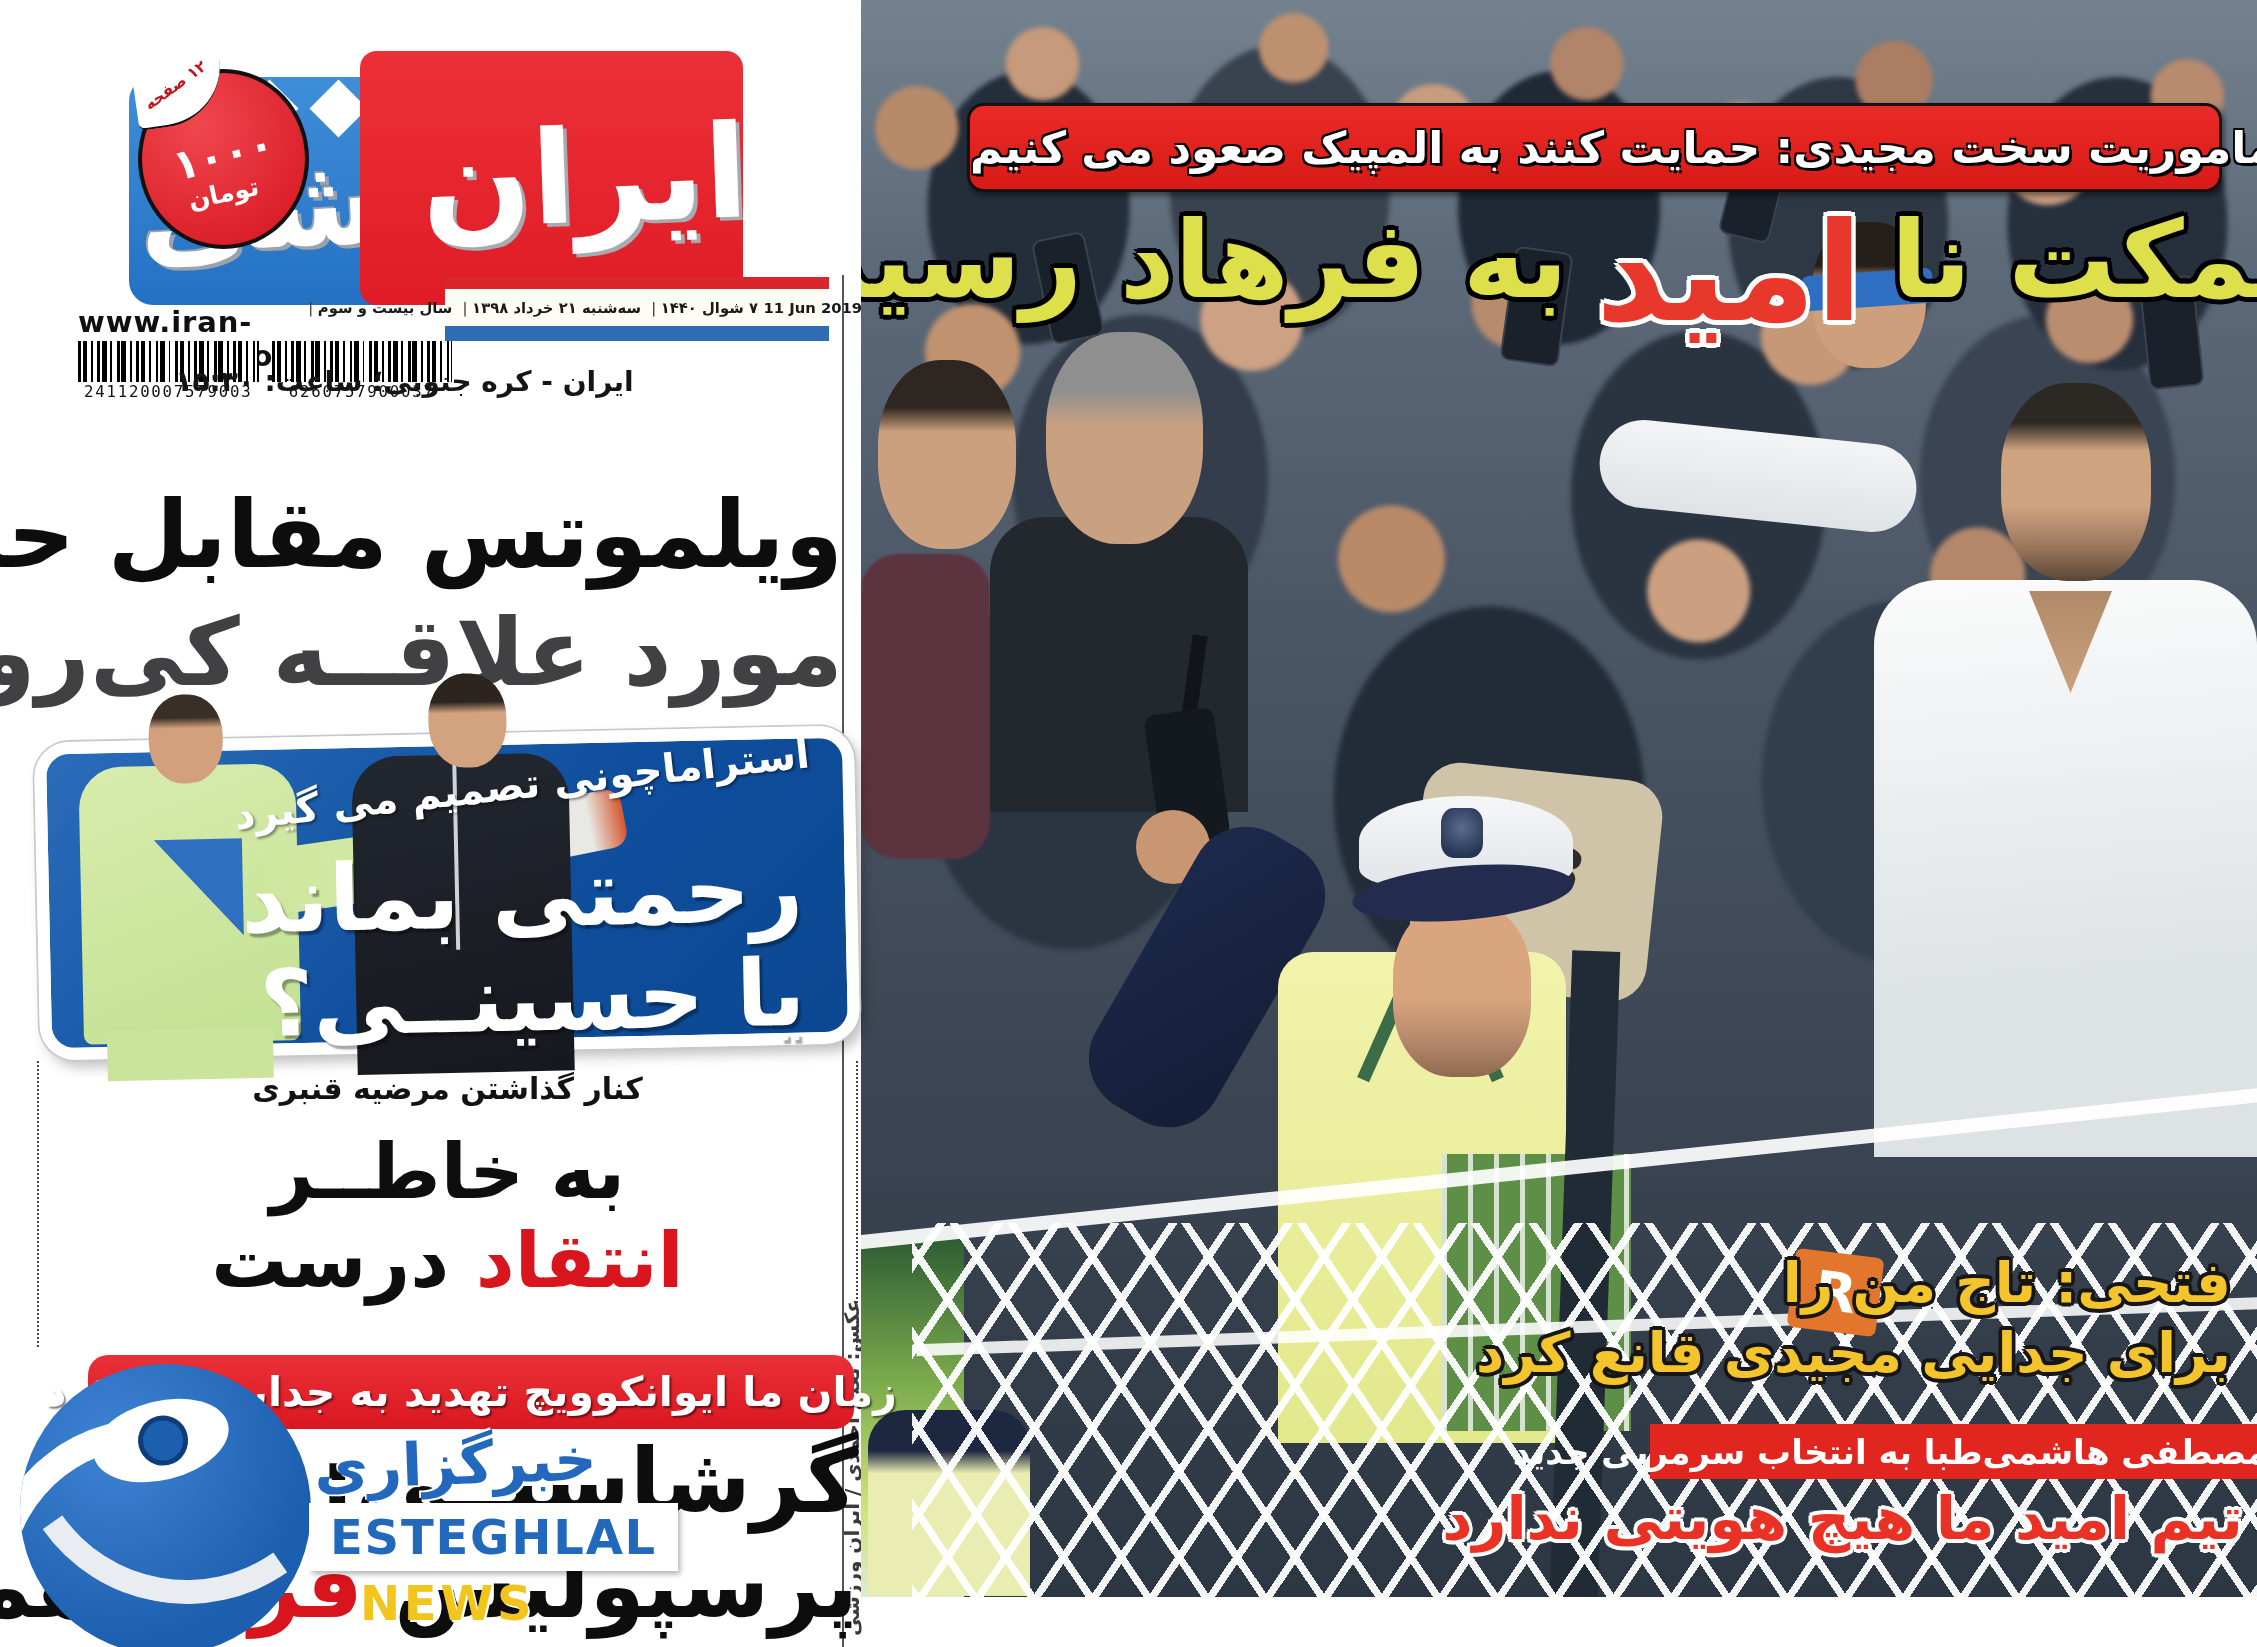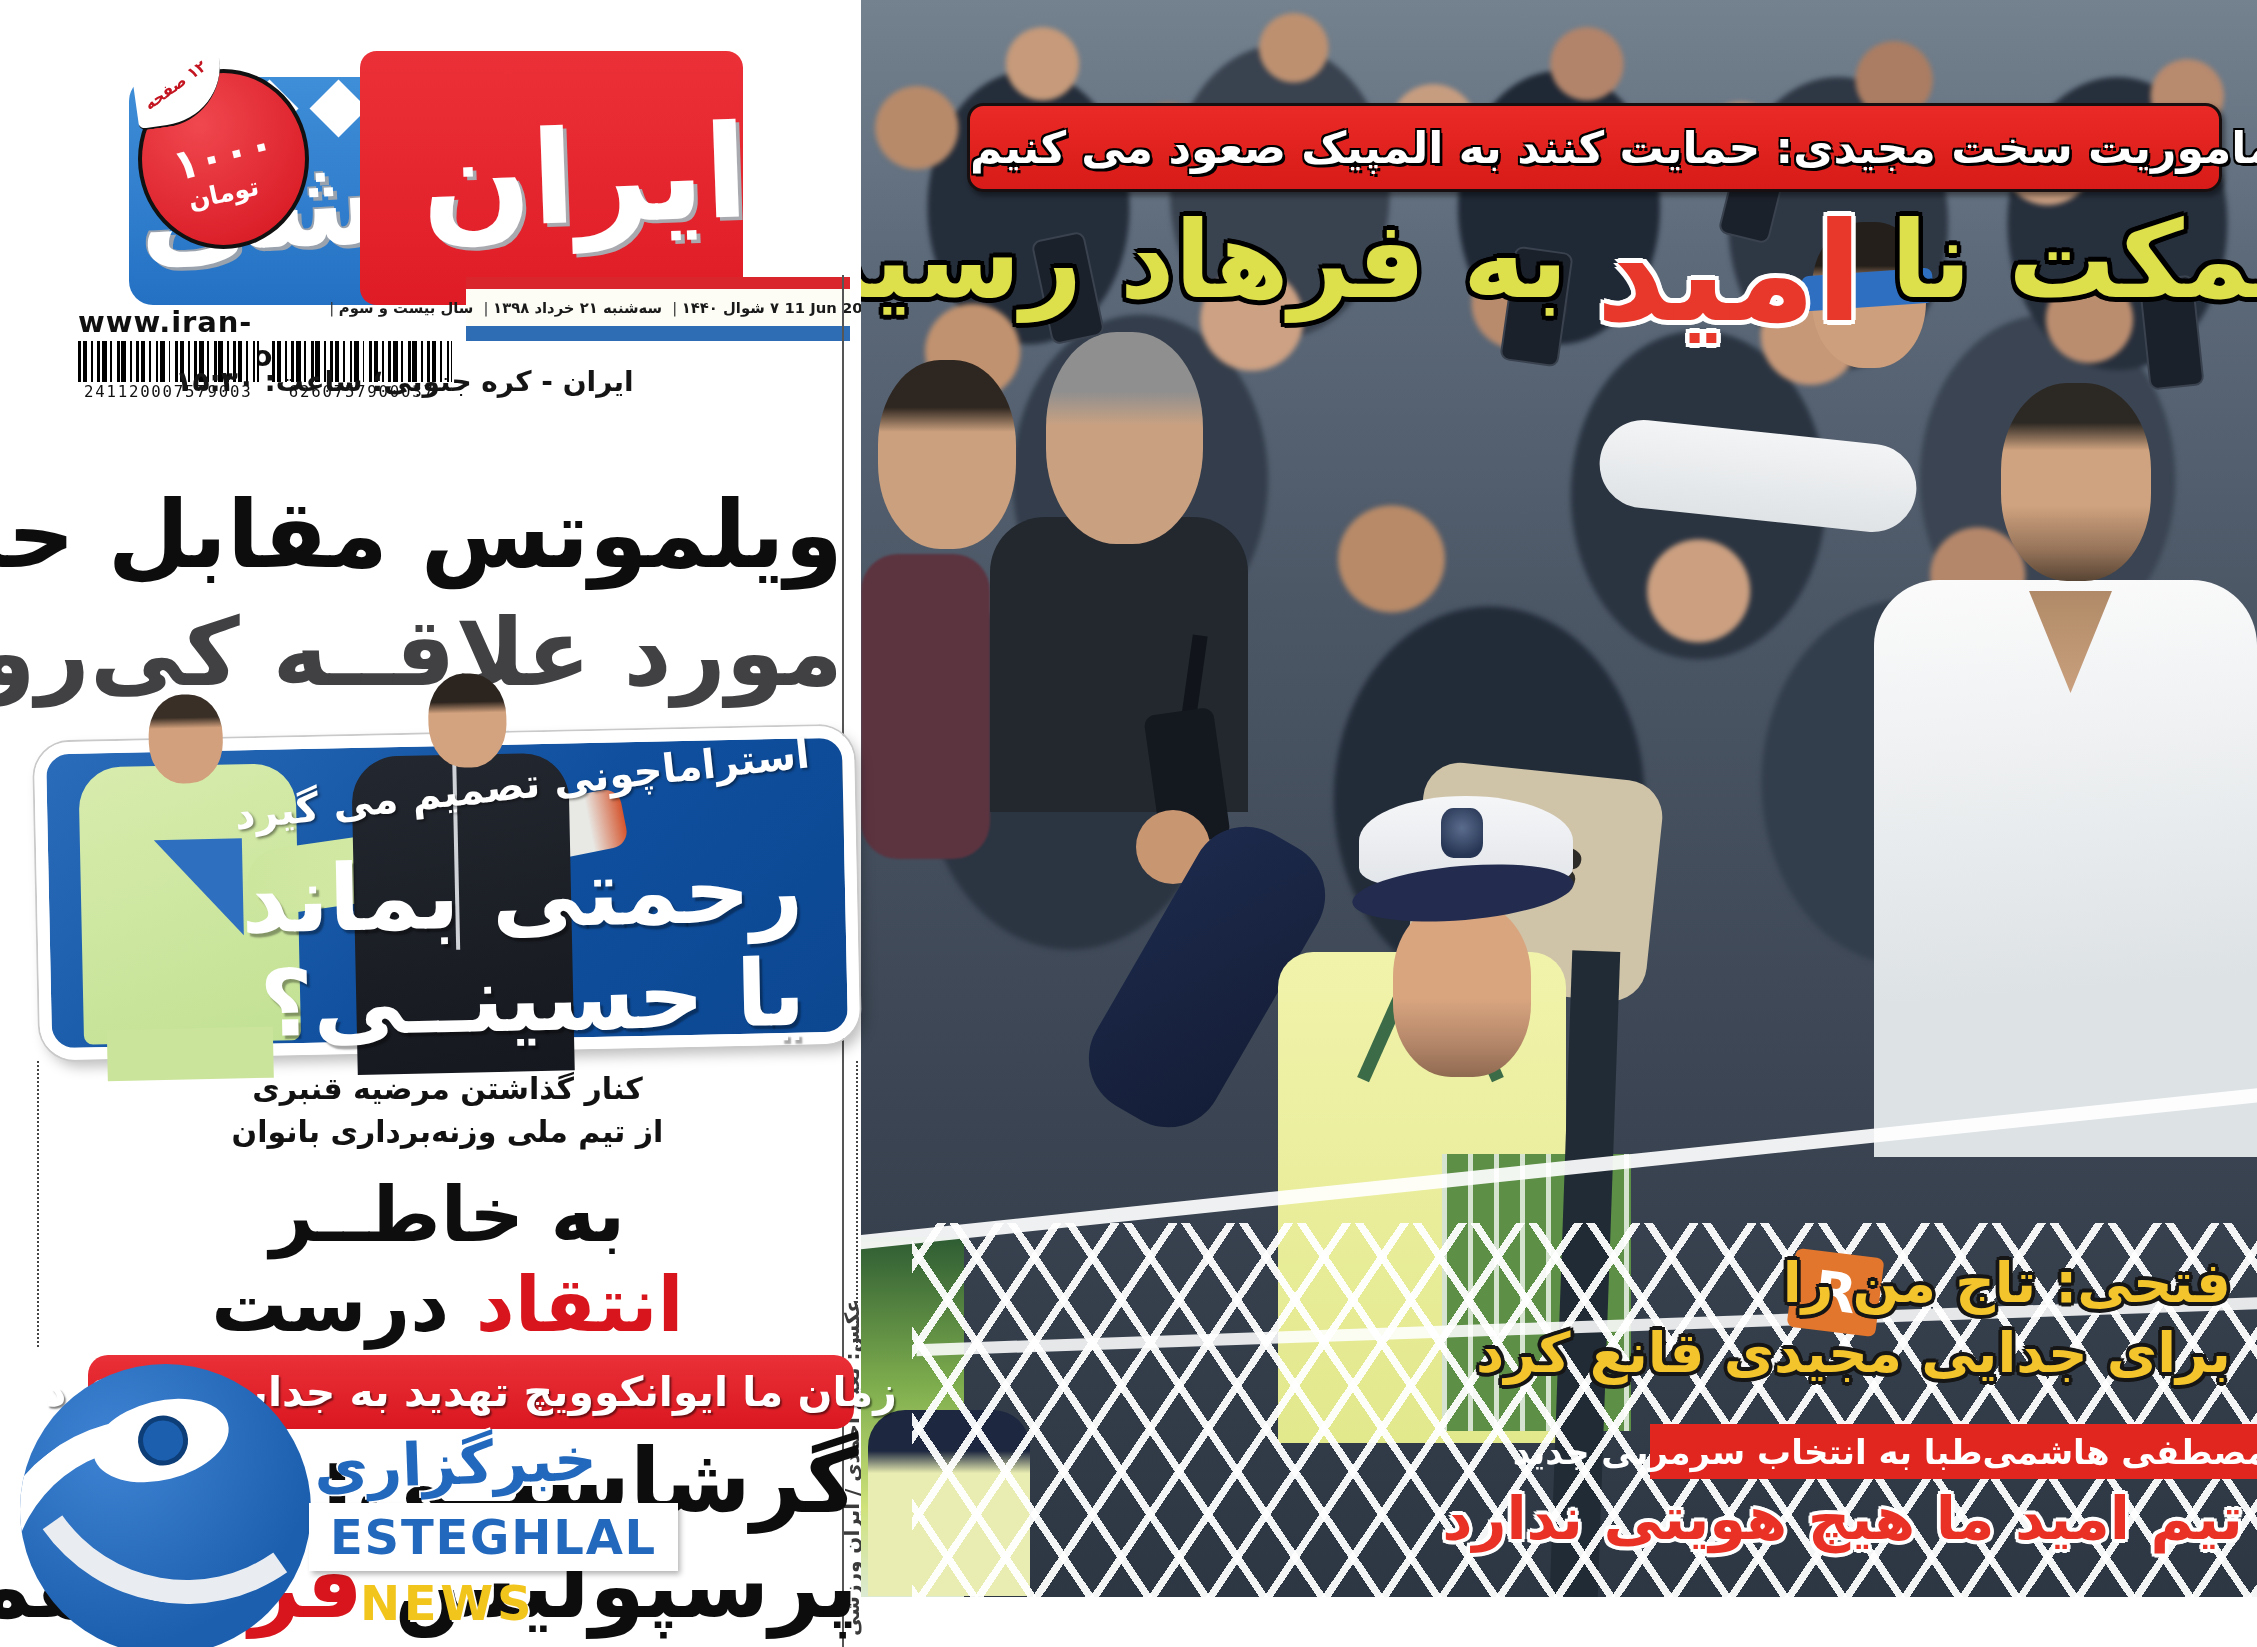--- a/index.html
+++ b/index.html
@@ -17,21 +17,21 @@
   .word-iran{left:61px;top:51px;font-size:129px;transform:rotate(-2deg);text-shadow:3.7px 3.7px 0 #a9a9b0;}
   .badge{left:138px;top:69px;width:171px;height:180px;background:radial-gradient(circle at 35% 30%,#f0474e,#d5131e);border:4.6px solid #111;border-radius:50%;color:#fff;text-align:center;z-index:5;}
   .badge-fold{position:absolute;left:-7.4px;top:-9.2px;width:89px;height:61px;background:#fff;border-radius:0 0 65px 7.4px;transform:rotate(-8deg);border-bottom:2.8px solid #111;}
   .badge-pages{position:absolute;left:1.8px;top:11px;color:#c31420;font-size:15.7px;font-weight:700;transform:rotate(-28deg);width:79px;}
   .badge-price{margin-top:57px;font-size:42px;font-weight:700;transform:rotate(-14deg);}
   .badge-cur{font-size:25px;font-weight:700;transform:rotate(-12deg);}
   .website{left:78px;top:305px;width:369px;font-size:29px;font-weight:700;color:#101010;letter-spacing:0.9px;}
   .barcode-wrap{left:78px;top:341px;width:374px;height:57px;display:flex;gap:13px;}
   .bars{height:41px;background:repeating-linear-gradient(90deg,#000 0 2.8px,#fff 2.8px 4.6px,#000 4.6px 9.2px,#fff 9.2px 13px,#000 13px 14.8px,#fff 14.8px 19.4px);}
   .bc-num{font-family:"DejaVu Sans Mono",monospace;font-size:15.7px;color:#111;text-align:center;letter-spacing:1.8px;}
-  .datestrip{left:466px;top:277px;width:384px;height:68px;}
+  .datestrip{left:445px;top:277px;width:384px;height:68px;}
   .ds-red{height:12px;background:#d9252c;}
   .ds-mid{height:37px;background:#fdfdf6;display:flex;align-items:center;justify-content:center;gap:5.5px;white-space:nowrap;transform-origin:center;}
   .ds-blue{height:14.8px;background:#2e6db4;}
   .dl-item{font-size:14.8px;font-weight:700;color:#1a1a1a;}
   .dl-item:not(:last-child)::after{content:"|";margin:0 4.6px;color:#333;font-weight:400;}
 
   
   .match-line{left:0;top:365px;width:809px;text-align:center;font-size:28px;font-weight:700;color:#151515;}
   .lead-h1{left:0;top:480px;width:843px;text-align:center;font-size:94px;font-weight:700;color:#0d0d0d;white-space:nowrap;}
   .lead-h2{left:0;top:598px;width:843px;text-align:center;font-size:94px;font-weight:700;color:#414144;white-space:nowrap;}
@@ -225,21 +225,20 @@
     <div class="coach-head"></div>
     <div class="bb-kicker" dir="rtl">استراماچونی تصمیم می گیرد</div>
     <div class="bb-l1" dir="rtl">رحمتی بماند</div>
     <div class="bb-l2" dir="rtl">یا حسینــی؟</div>
   </div>
 
   <div class="abs cols">
     <div class="col">
       <div class="col-kicker" dir="rtl">
         <div>کنار گذاشتن مرضیه قنبری</div>
-        <div>از تیم ملی وزنه‌برداری بانوان</div>
       </div>
       <div class="col-big" dir="rtl" style="margin-top:16.6px">به خاطــر</div>
       <div class="col-big" dir="rtl">
         <span class="red-w">انتقاد</span>
         <span>درست</span>
       </div>
     </div>
   </div>
 
   <div class="abs redbar">

